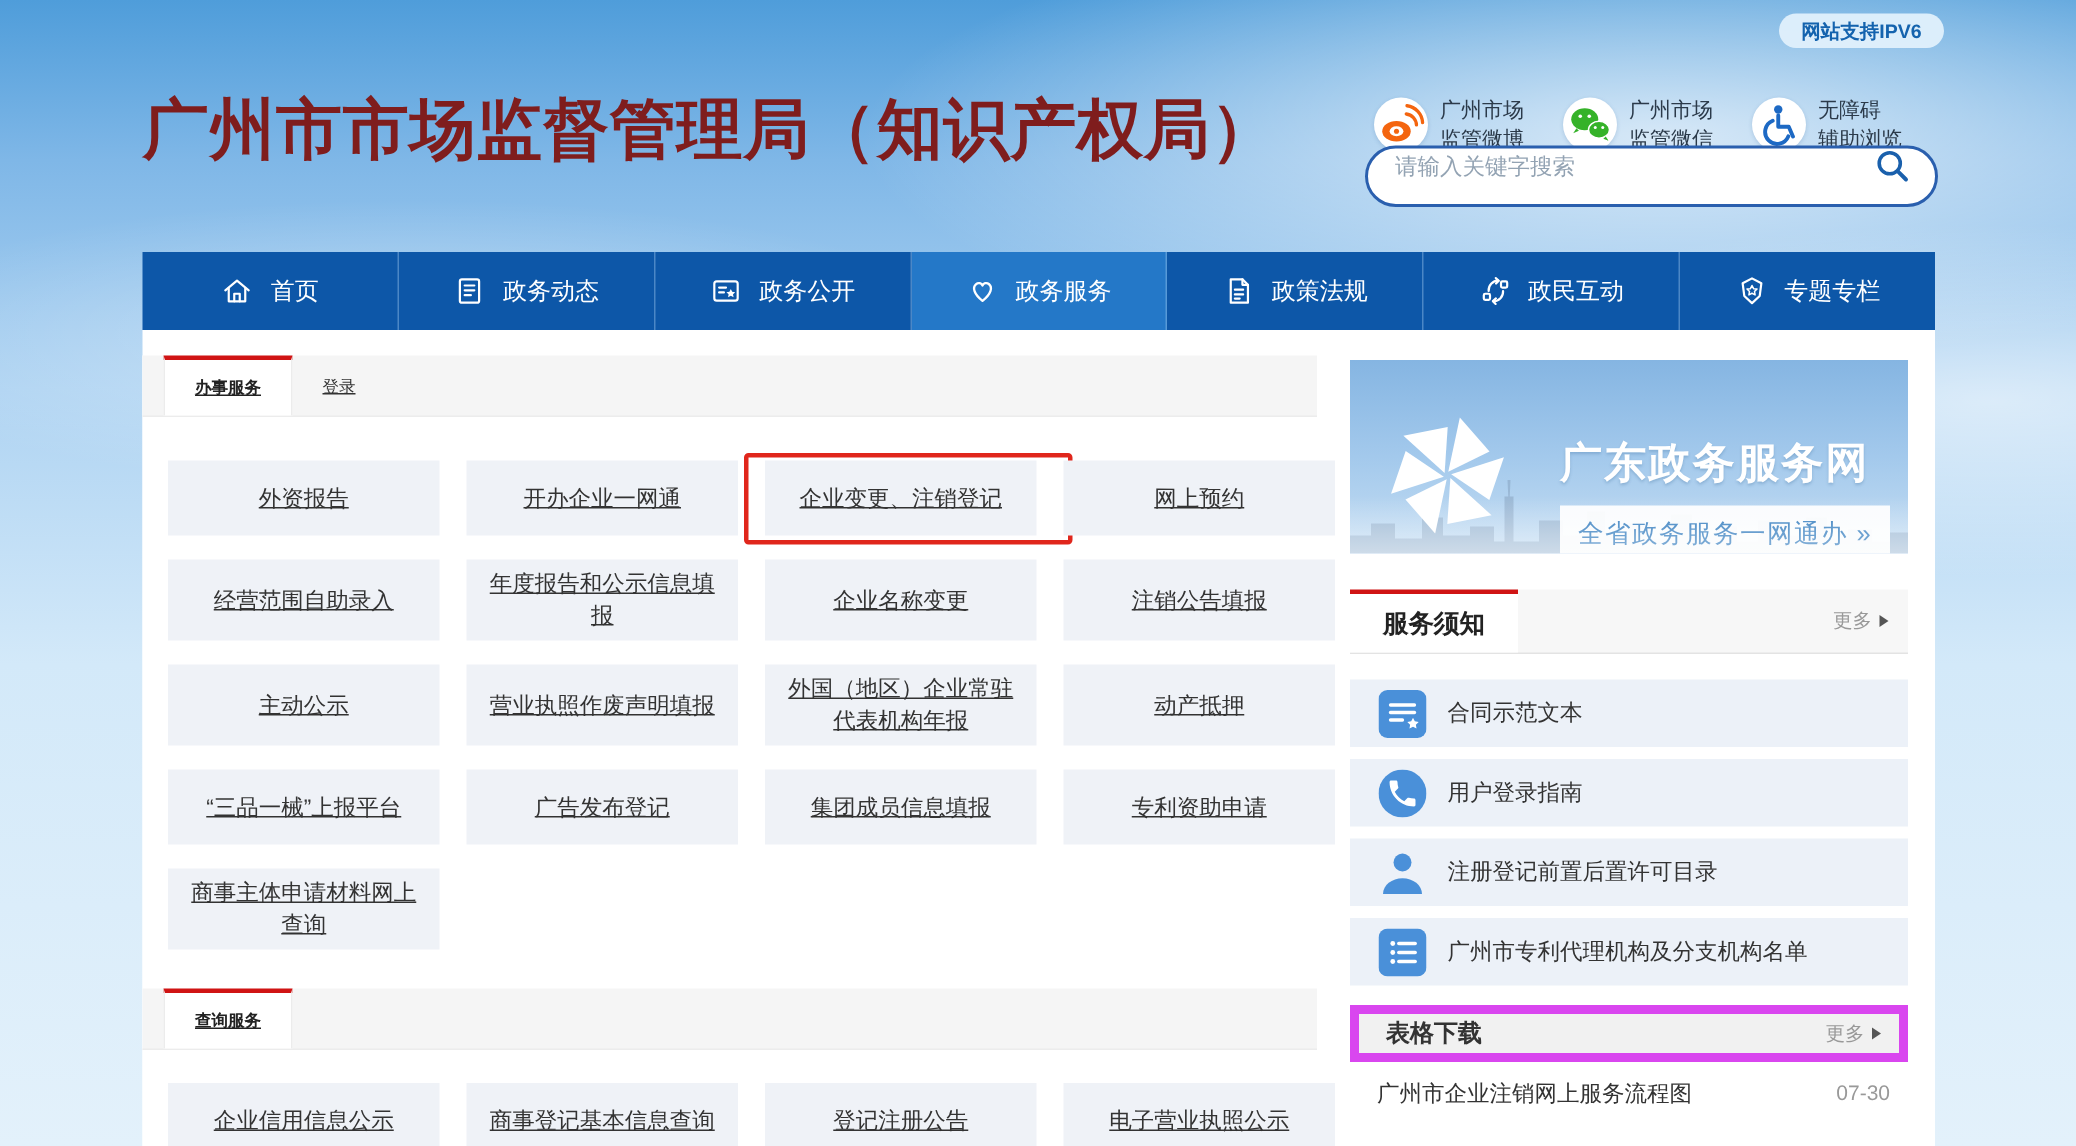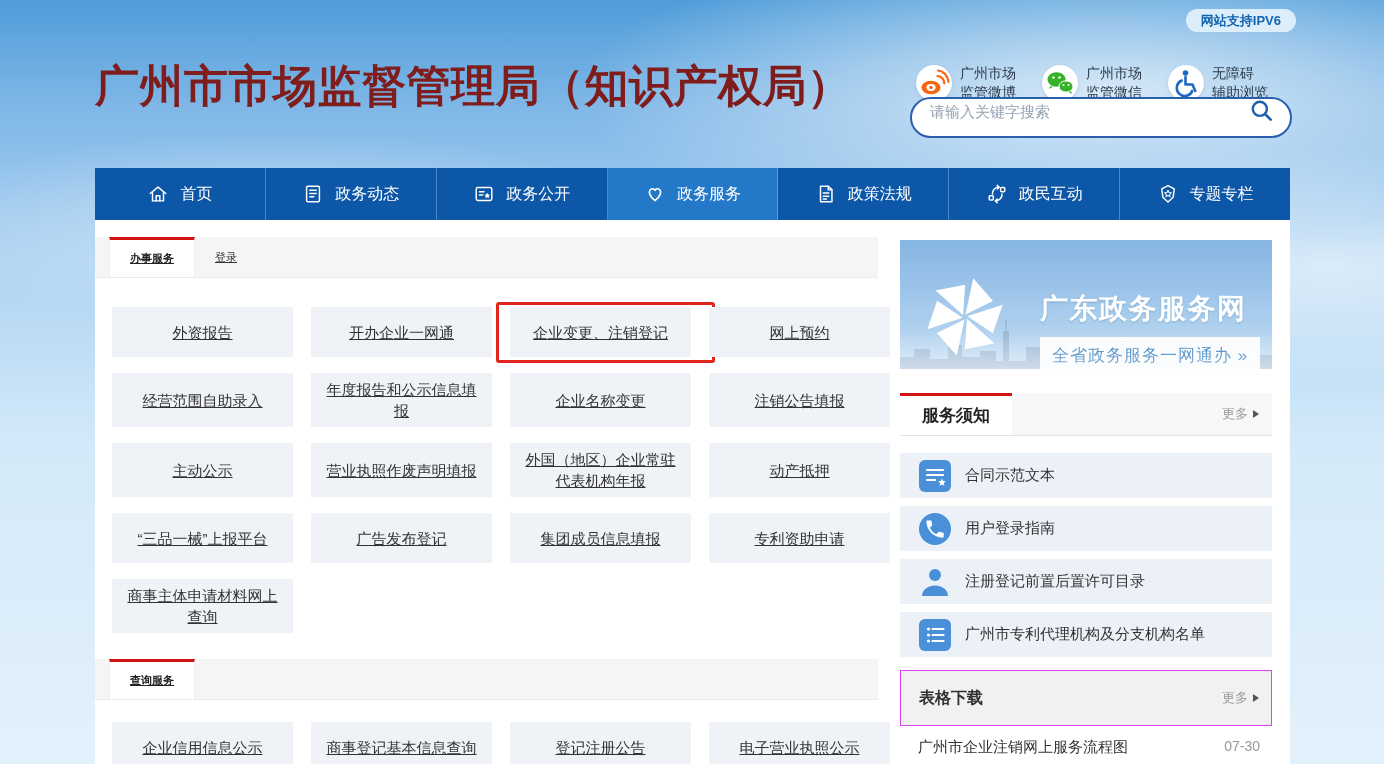--- a/index.html
+++ b/index.html
@@ -87,21 +87,21 @@
   .more { display:flex; align-items:center; gap:5px; margin-right:13px; color:#999;
     font-size:13px; cursor:pointer; }
   .more-arrow { width:0; height:0; border-left:6px solid #555;
     border-top:4px solid transparent; border-bottom:4px solid transparent; }
   .side-list { margin-top:17px; }
   .side-item { height:45px; background:#ecf1f8; margin-bottom:8px; display:flex;
     align-items:center; padding-left:17px; cursor:pointer; }
   .side-item .ic { width:36px; display:flex; justify-content:center; }
   .side-item .lbl { margin-left:12px; font-size:15px; color:#333; }
 
-  .dl-head { margin-top:13px; height:56px; background:#f1f1f1; border:1px solid #d946ef;
+  .dl-head { margin-top:13px; height:38px; background:#f1f1f1; border:6px solid #d946ef;
     display:flex; align-items:center; justify-content:space-between; padding:0 12px 0 18px; }
   .dl-title { font-size:16px; font-weight:bold; color:#333; }
   .dl-head .more { margin-right:0; }
   .dl-item { margin-top:12px; display:flex; justify-content:space-between; padding:0 12px 0 18px;
     cursor:pointer; }
   .dl-label { font-size:15px; color:#333; }
   .dl-date { font-size:14px; color:#999; }
 </style>
 </head>
 <body>

